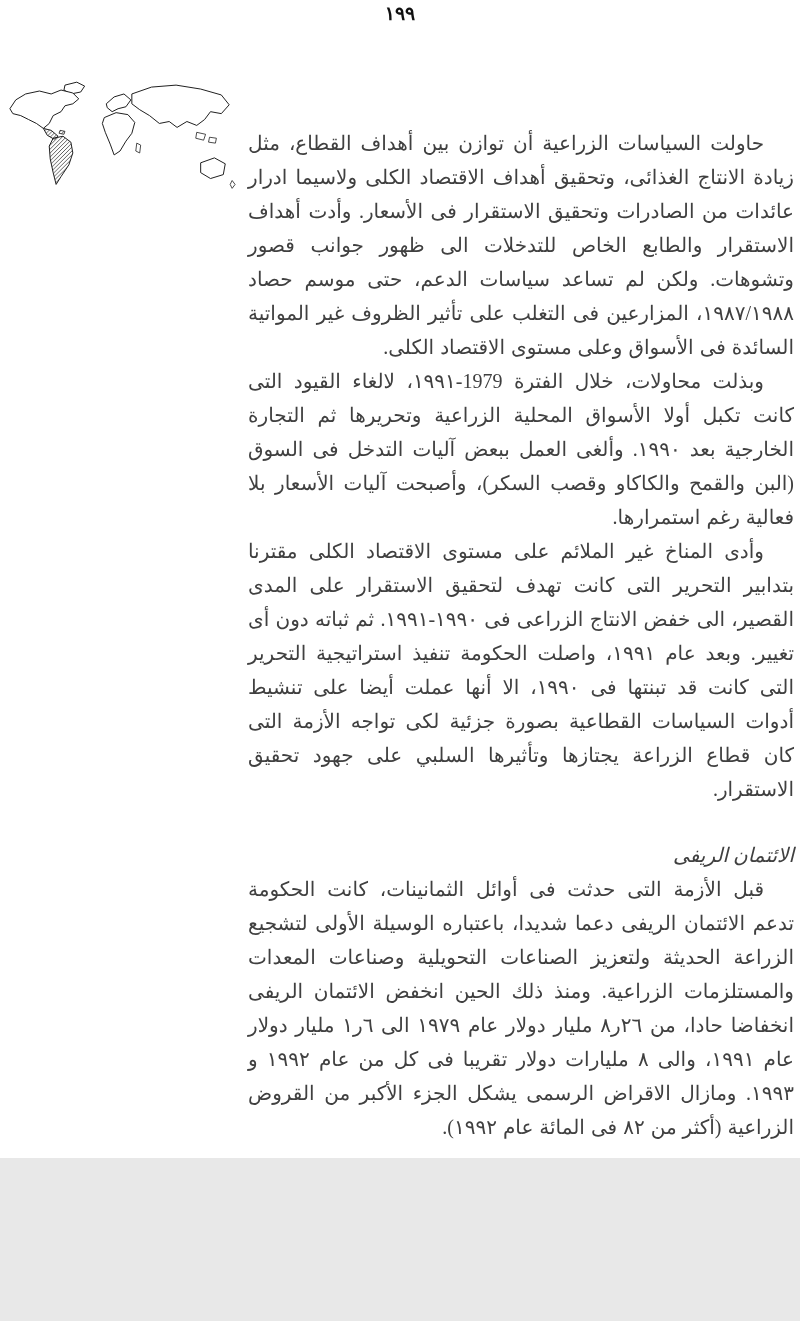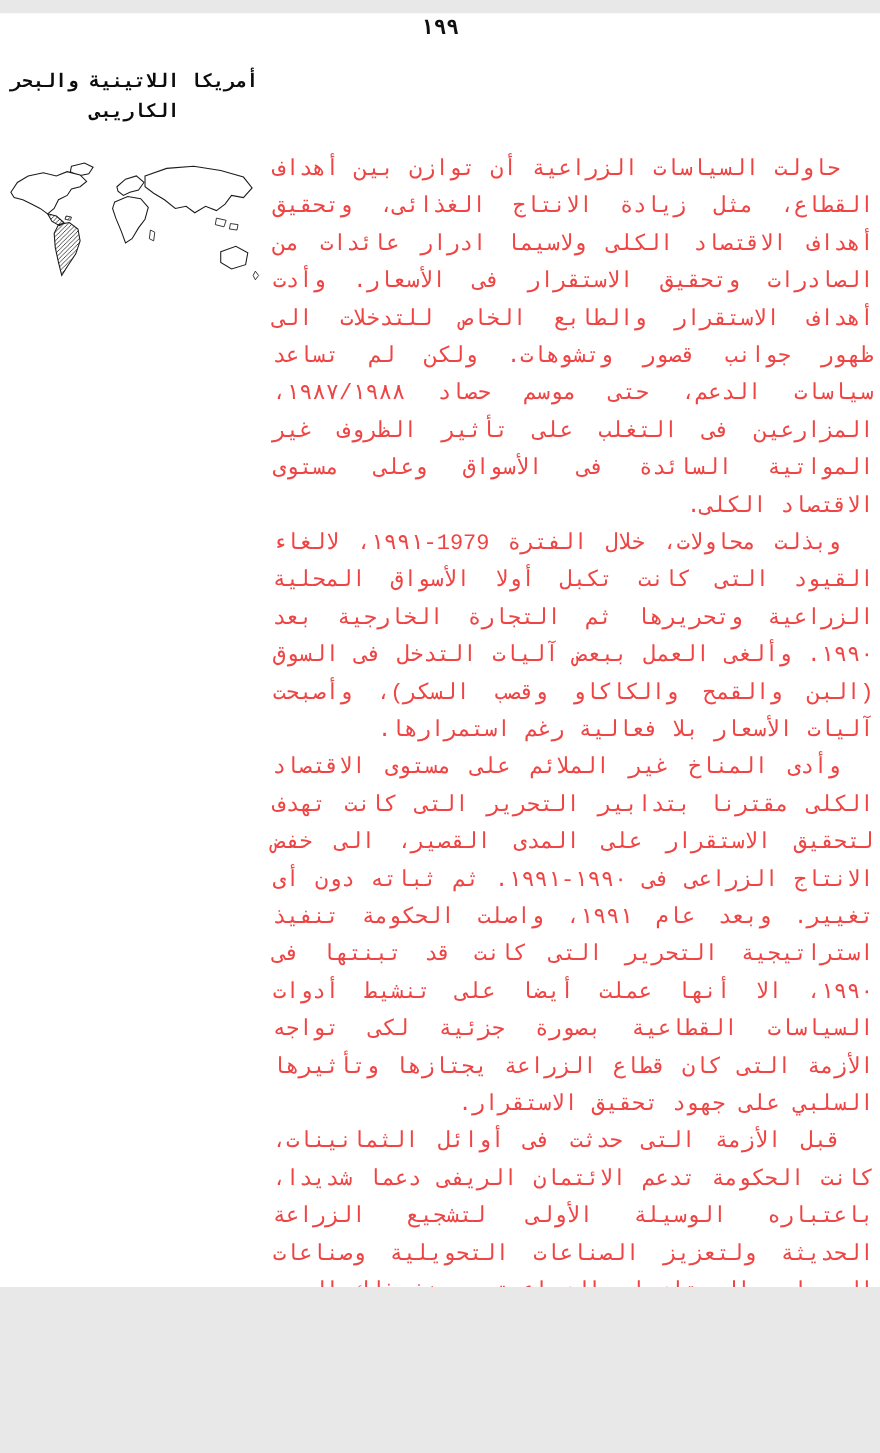--- a/index.html
+++ b/index.html
@@ -4,23 +4,23 @@
 <style>
   html, body {
     margin: 0;
     padding: 0;
     background: #e8e8e8;
   }
   .page {
     position: relative;
     width: 800px;
     height: 1158px;
-    margin: 12px auto;
+    margin: 0 auto;
     background: #ffffff;
-    font-family: Liberation Mono, monospace;
+    font-family: Liberation Serif, serif;
     color: #101010;
     overflow: hidden;
   }
   .page-number {
     position: absolute;
     top: 2px;
     left: 0;
     right: 0;
     text-align: center;
     font-size: 19px;
@@ -52,21 +52,21 @@
   }
   .text-col {
     position: absolute;
     left: 248px;
     top: 126px;
     width: 546px;
     direction: rtl;
     text-align: justify;
     font-size: 20px;
     line-height: 34px;
-    color: #ef4444;
+    color: #404040;
   }
   .text-col p {
     margin: 0;
     padding: 0;
     text-indent: 30px;
     word-spacing: 1px;
   }
   .section-heading {
     margin: 32px 0 0 0;
     font-size: 20px;
@@ -77,24 +77,20 @@
   }
 </style>
 </head>
 <body>
 
 <div class="page">
 
   <div class="page-number">١٩٩</div>
 
   <aside class="margin-col">
-    <div class="region-title">
-      <div>أمريكا اللاتينية والبحر</div>
-      <div>الكاريبى</div>
-    </div>
 
     <div class="map-figure">
       <svg viewBox="0 0 240 150" xmlns="http://www.w3.org/2000/svg">
         <defs>
           <pattern id="hatch" patternUnits="userSpaceOnUse" width="4" height="4">
             <path d="M0,4 L4,0" stroke="#333" stroke-width="0.8"></path>
           </pattern>
         </defs>
 
         <path d="M62,8 L74,5 L82,9 L78,15 L68,17 L61,13 Z" fill="#fff" stroke="#1c1c1c" stroke-width="1"></path>
@@ -125,17 +121,18 @@
         <path d="M232,105 l3,4 -3,4 -2,-4 Z" fill="#fff" stroke="#1c1c1c" stroke-width="0.8"></path>
       </svg>
     </div>
   </aside>
 
   <main class="text-col" dir="rtl">
     <p>حاولت السياسات الزراعية أن توازن بين أهداف القطاع، مثل زيادة الانتاج الغذائى، وتحقيق أهداف الاقتصاد الكلى ولاسيما ادرار عائدات من الصادرات وتحقيق الاستقرار فى الأسعار. وأدت أهداف الاستقرار والطابع الخاص للتدخلات الى ظهور جوانب قصور وتشوهات. ولكن لم تساعد سياسات الدعم، حتى موسم حصاد ١٩٨٧/١٩٨٨، المزارعين فى التغلب على تأثير الظروف غير المواتية السائدة فى الأسواق وعلى مستوى الاقتصاد الكلى.</p>
     <p>وبذلت محاولات، خلال الفترة 1979-١٩٩١، لالغاء القيود التى كانت تكبل أولا الأسواق المحلية الزراعية وتحريرها ثم التجارة الخارجية بعد ١٩٩٠. وألغى العمل ببعض آليات التدخل فى السوق (البن والقمح والكاكاو وقصب السكر)، وأصبحت آليات الأسعار بلا فعالية رغم استمرارها.</p>
     <p>وأدى المناخ غير الملائم على مستوى الاقتصاد الكلى مقترنا بتدابير التحرير التى كانت تهدف لتحقيق الاستقرار على المدى القصير، الى خفض الانتاج الزراعى فى ١٩٩٠-١٩٩١. ثم ثباته دون أى تغيير. وبعد عام ١٩٩١، واصلت الحكومة تنفيذ استراتيجية التحرير التى كانت قد تبنتها فى ١٩٩٠، الا أنها عملت أيضا على تنشيط أدوات السياسات القطاعية بصورة جزئية لكى تواجه الأزمة التى كان قطاع الزراعة يجتازها وتأثيرها السلبي على جهود تحقيق الاستقرار.</p>
 
+    <h3 class="section-heading">الائتمان الريفى</h3>
 
     <p>قبل الأزمة التى حدثت فى أوائل الثمانينات، كانت الحكومة تدعم الائتمان الريفى دعما شديدا، باعتباره الوسيلة الأولى لتشجيع الزراعة الحديثة ولتعزيز الصناعات التحويلية وصناعات المعدات والمستلزمات الزراعية. ومنذ ذلك الحين انخفض الائتمان الريفى انخفاضا حادا، من ٢٦ر٨ مليار دولار عام ١٩٧٩ الى ٦ر١ مليار دولار عام ١٩٩١، والى ٨ مليارات دولار تقريبا فى كل من عام ١٩٩٢ و ١٩٩٣. ومازال الاقراض الرسمى يشكل الجزء الأكبر من القروض الزراعية (أكثر من ٨٢ فى المائة عام ١٩٩٢).</p>
   </main>
 
 </div>
 
 </body></html>

